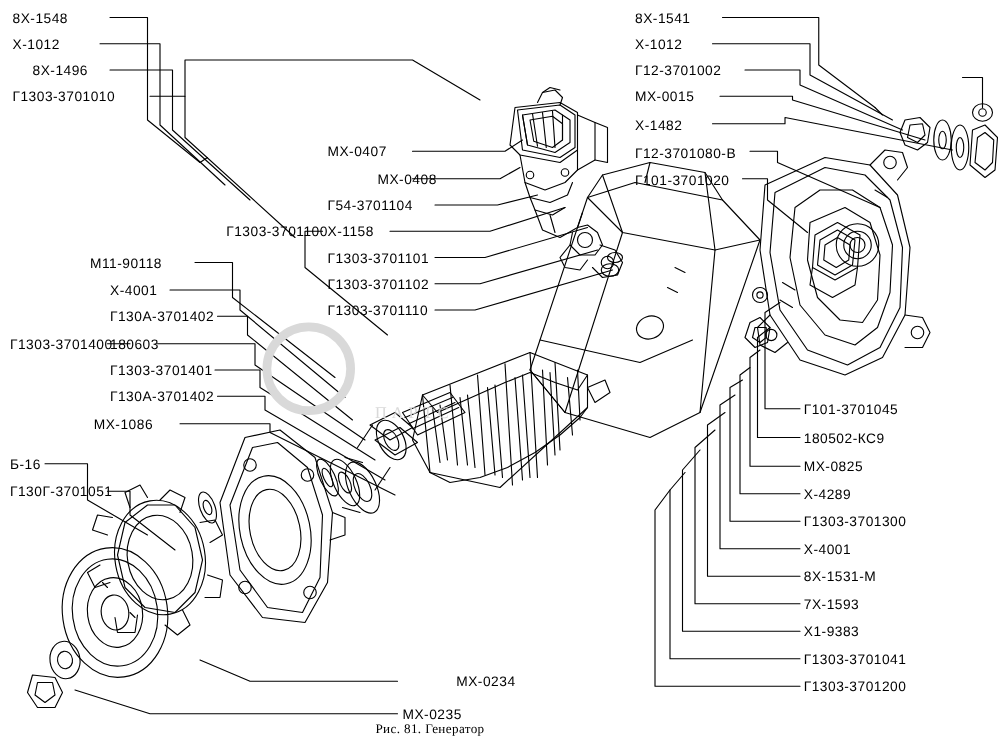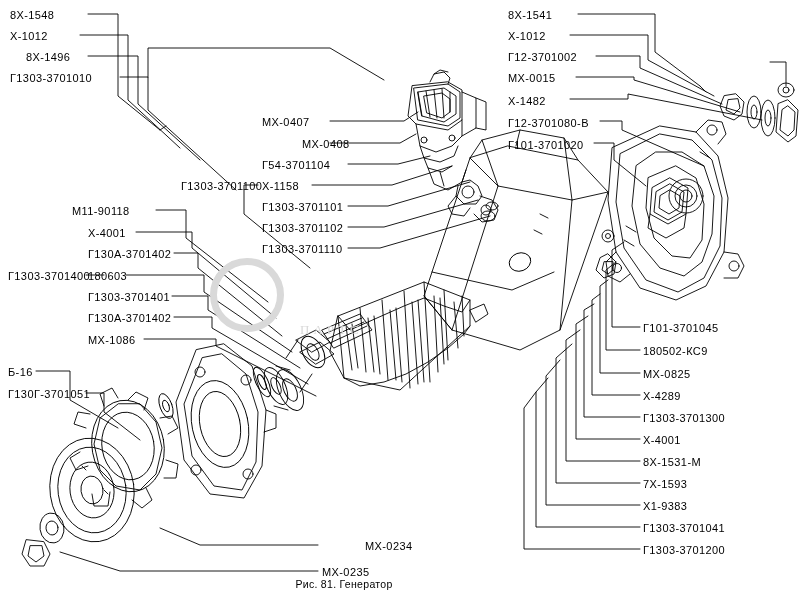--- a/index.html
+++ b/index.html
@@ -33,20 +33,21 @@
   }
   #caption {
     position: absolute;
     left: 0;
     top: 578px;
     width: 688px;
     text-align: center;
     font-size: 10.5px;
     color: #000000;
     letter-spacing: 0.3px;
+    font-family: Liberation Serif, serif;
   }
   .wm {
     position: absolute;
     color: #d9d9d9;
     font-family: "Liberation Serif", serif;
     pointer-events: none;
     user-select: none;
   }
   #wm-main {
     left: 205px;
@@ -365,21 +366,21 @@
       <div class="label" style="left: 262px; top: 201px;">Г1303-3701101</div>
       <div class="label" style="left: 262px; top: 222px;">Г1303-3701102</div>
       <div class="label" style="left: 262px; top: 243px;">Г1303-3701110</div>
       <div class="label" style="left: 181px; top: 180px;">Г1303-3701100</div>
       <div class="label" style="left: 72px; top: 205px;">М11-90118</div>
       <div class="label" style="left: 88px; top: 227px;">Х-4001</div>
       <div class="label" style="left: 88px; top: 248px;">Г130А-3701402</div>
       <div class="label" style="left: 88px; top: 270px;">180603</div>
       <div class="label" style="left: 88px; top: 291px;">Г1303-3701401</div>
       <div class="label" style="left: 88px; top: 312px;">Г130А-3701402</div>
-      <div class="label" style="left: 88px; top: 334px;">МХ-1086</div>
+      <div class="label" style="left: 75px; top: 334px;">МХ-1086</div>
       <div class="label" style="left: 8px; top: 270px;">Г1303-3701400</div>
       <div class="label" style="left: 8px; top: 366px;">Б-16</div>
       <div class="label" style="left: 8px; top: 388px;">Г130Г-3701051</div>
       <div class="label" style="left: 322px; top: 540px; padding-left: 43px;">МХ-0234</div>
       <div class="label" style="left: 322px; top: 566px;">МХ-0235</div>
       <div class="label" style="left: 643px; top: 322px;">Г101-3701045</div>
       <div class="label" style="left: 643px; top: 345px;">180502-КС9</div>
       <div class="label" style="left: 643px; top: 368px;">МХ-0825</div>
       <div class="label" style="left: 643px; top: 390px;">Х-4289</div>
       <div class="label" style="left: 643px; top: 412px;">Г1303-3701300</div>

